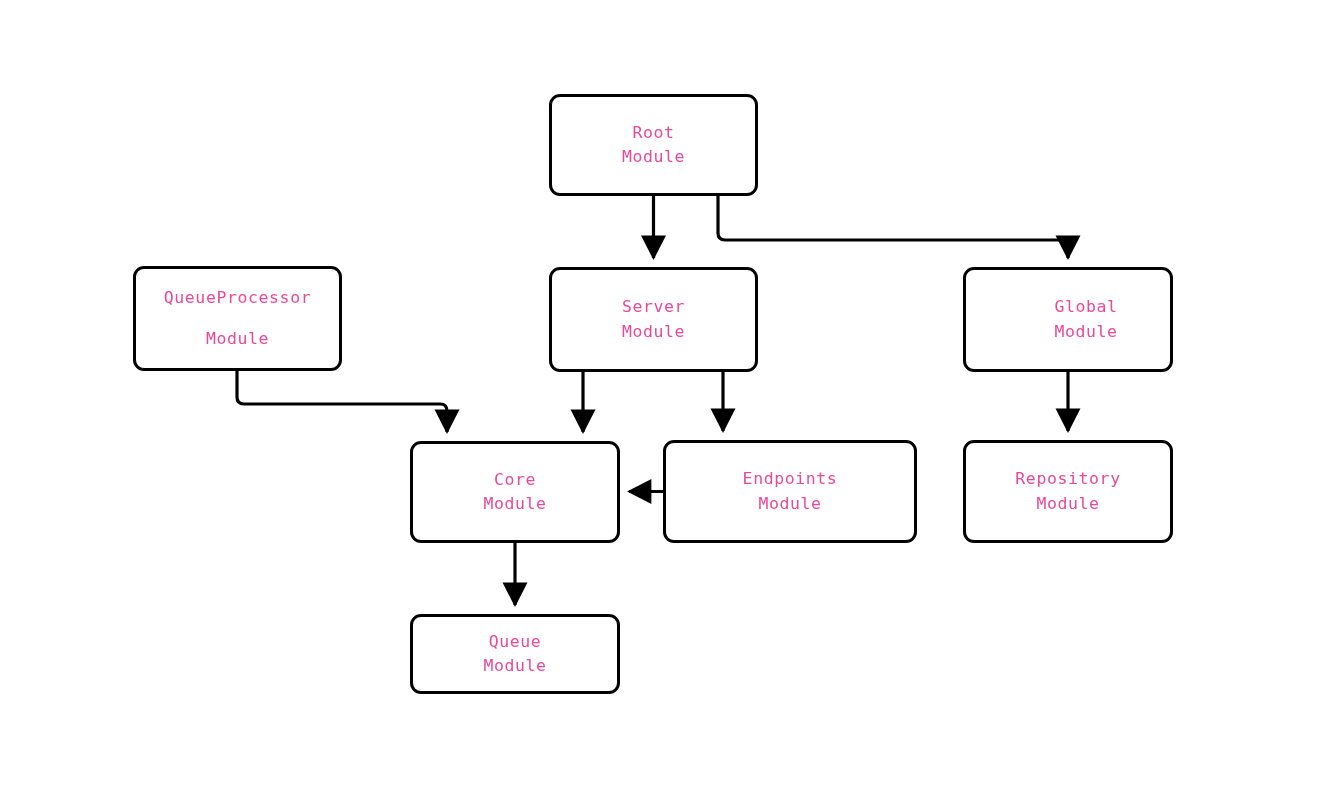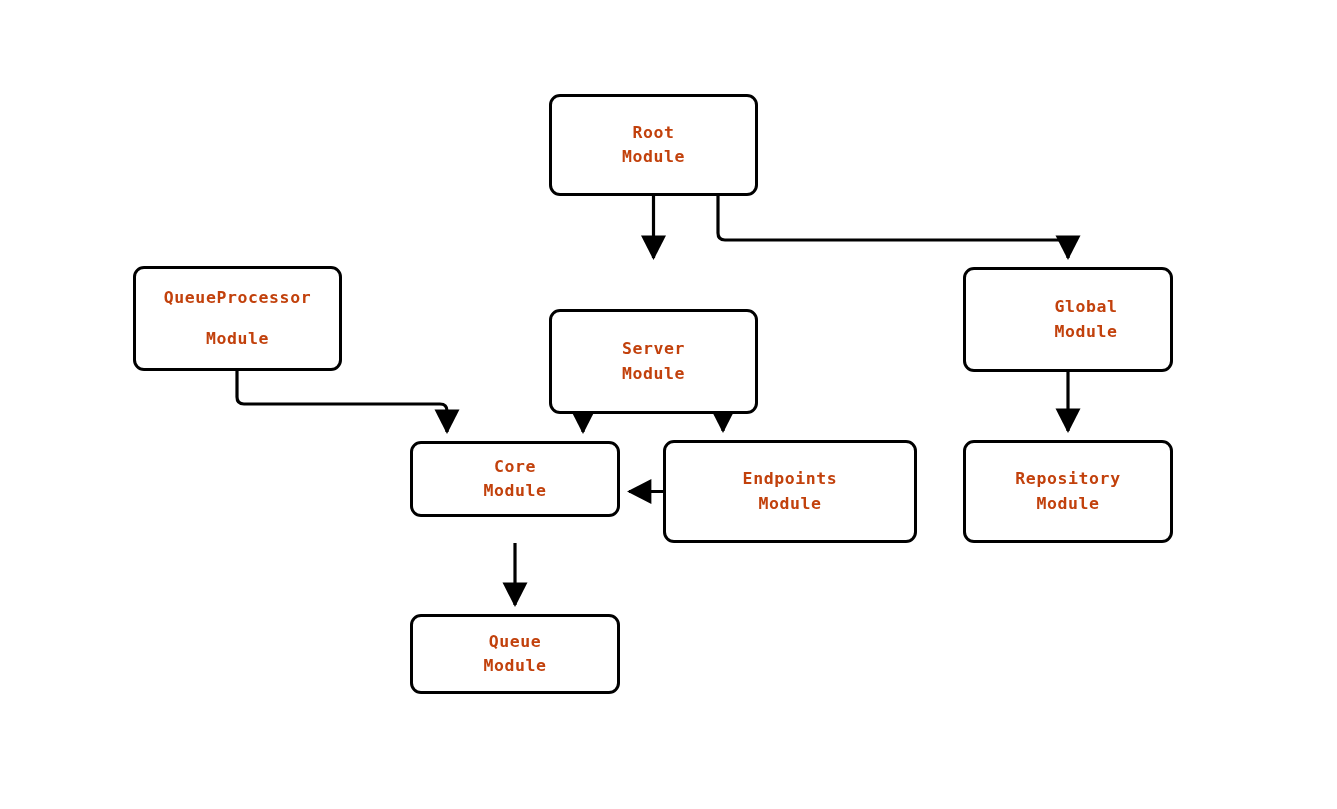--- a/index.html
+++ b/index.html
@@ -32,22 +32,22 @@
     display: flex;
     flex-direction: column;
     align-items: center;
     justify-content: center;
     line-height: 1.46;
   }
   .node-line {
     display: block;
     text-align: center;
     font-size: 16.5px;
-    font-weight: 700;
-    color: #c2410c;
+    font-weight: 400;
+    color: #ec4899;
     letter-spacing: 0.6px;
     white-space: pre;
   }
 </style>
 </head>
 <body>
 
 <div id="canvas">
 
   <svg id="edge-layer" viewBox="0 0 1337 809" width="1337" height="809" xmlns="http://www.w3.org/2000/svg">
@@ -80,31 +80,31 @@
   <div class="node" style="left:549px; top:94px; width:209px; height:102px;">
     <span class="node-line">Root</span>
     <span class="node-line">Module</span>
   </div>
 
   <div class="node" style="left:133px; top:266px; width:209px; height:105px;gap:16px;">
     <span class="node-line">QueueProcessor</span>
     <span class="node-line">Module</span>
   </div>
 
-  <div class="node" style="left:549px; top:267px; width:209px; height:105px;margin-top:42px;">
+  <div class="node" style="left:549px; top:267px; width:209px; height:105px;">
     <span class="node-line">Server</span>
     <span class="node-line">Module</span>
   </div>
 
   <div class="node" style="left:963px; top:267px; width:210px; height:105px;padding-left:36px;">
     <span class="node-line">Global</span>
     <span class="node-line">Module</span>
   </div>
 
-  <div class="node" style="left:410px; top:441px; width:210px; height:76px;">
+  <div class="node" style="left:410px; top:441px; width:210px; height:102px;">
     <span class="node-line">Core</span>
     <span class="node-line">Module</span>
   </div>
 
   <div class="node" style="left:663px; top:440px; width:254px; height:103px;">
     <span class="node-line">Endpoints</span>
     <span class="node-line">Module</span>
   </div>
 
   <div class="node" style="left:963px; top:440px; width:210px; height:103px;">

